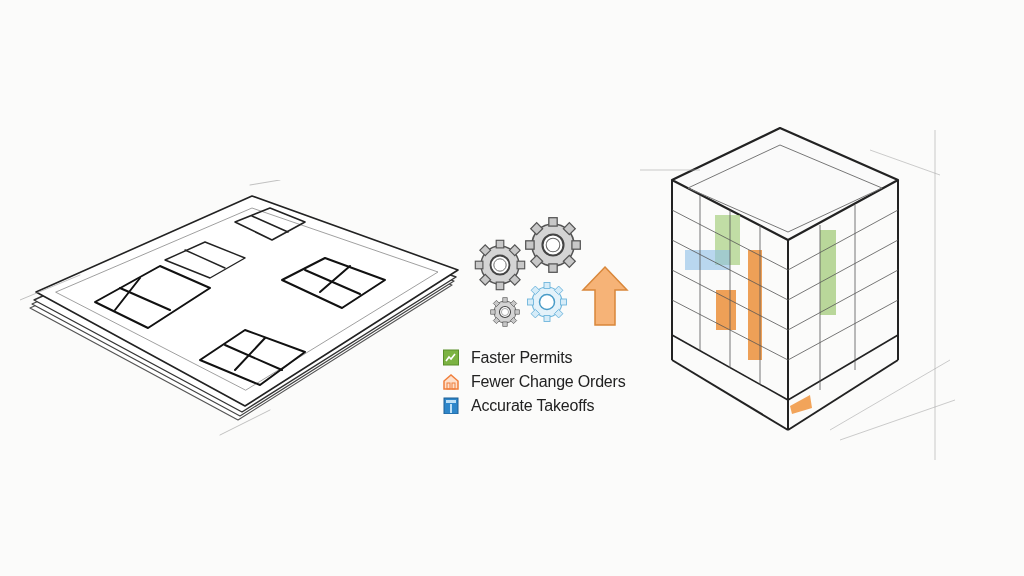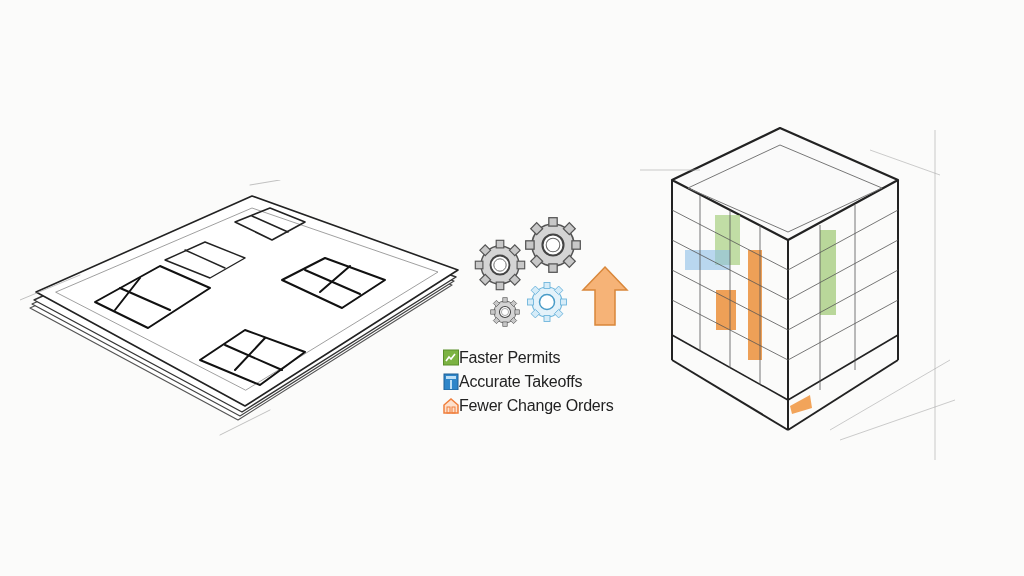--- a/index.html
+++ b/index.html
@@ -8,21 +8,21 @@
     background: #fbfbfa;
     font-family: "Liberation Sans", sans-serif;
     position: relative;
   }
   .canvas { position: absolute; inset: 0; }
   .sketch { position: absolute; }
   .benefits {
     position: absolute; left: 443px; top: 347px;
     display: flex; flex-direction: column; gap: 3px;
   }
-  .benefit { display: flex; align-items: center; gap: 0; height: 21px; }
+  .benefit { display: flex; align-items: center; gap: 12px; height: 21px; }
   .benefit-icon { width: 16px; height: 17px; display: inline-block; position: relative; }
   .benefit-label { font-size: 16px; color: #222; letter-spacing: -0.2px; }
 </style>
 </head>
 <body>
 
 <div class="canvas">
 
   <svg class="sketch" style="left:20px;top:180px" width="440" height="260" viewBox="0 0 440 260">
     <g fill="none" stroke="#333" stroke-linecap="round" stroke-linejoin="round">
@@ -159,30 +159,30 @@
       <svg width="16" height="17" viewBox="0 0 16 17">
           <rect x="0.5" y="1" width="15" height="15" fill="#7cb342" stroke="#5a8f2a"></rect>
           <path d="M3 12 L6 8 L8 10 L12 5" stroke="#fff" stroke-width="1.6" fill="none"></path>
         </svg>
     </span>
     <span class="benefit-label">Faster Permits</span>
   </div>
   <div class="benefit">
     <span class="benefit-icon">
       <svg width="16" height="17" viewBox="0 0 16 17">
+          <path d="M1 8 L8 2 L15 8 L15 16 L1 16 Z" fill="#fde0cc" stroke="#f07f3c" stroke-width="1.5"></path>
+          <rect x="4" y="10" width="3" height="6" fill="none" stroke="#f07f3c"></rect>
+          <rect x="9" y="10" width="3" height="6" fill="none" stroke="#f07f3c"></rect>
+        </svg>
+    </span>
+    <span class="benefit-label">Fewer Change Orders</span>
+  </div>
+  <div class="benefit">
+    <span class="benefit-icon">
+      <svg width="16" height="17" viewBox="0 0 16 17">
           <rect x="1" y="1" width="14" height="16" fill="#2f86c9" stroke="#1e5f94"></rect>
           <rect x="3" y="3" width="10" height="3" fill="#bfe0f6"></rect>
           <rect x="7" y="7" width="2" height="9" fill="#bfe0f6"></rect>
         </svg>
     </span>
     <span class="benefit-label">Accurate Takeoffs</span>
   </div>
-  <div class="benefit">
-    <span class="benefit-icon">
-      <svg width="16" height="17" viewBox="0 0 16 17">
-          <path d="M1 8 L8 2 L15 8 L15 16 L1 16 Z" fill="#fde0cc" stroke="#f07f3c" stroke-width="1.5"></path>
-          <rect x="4" y="10" width="3" height="6" fill="none" stroke="#f07f3c"></rect>
-          <rect x="9" y="10" width="3" height="6" fill="none" stroke="#f07f3c"></rect>
-        </svg>
-    </span>
-    <span class="benefit-label">Fewer Change Orders</span>
-  </div>
 </div>
 
 </body></html>

